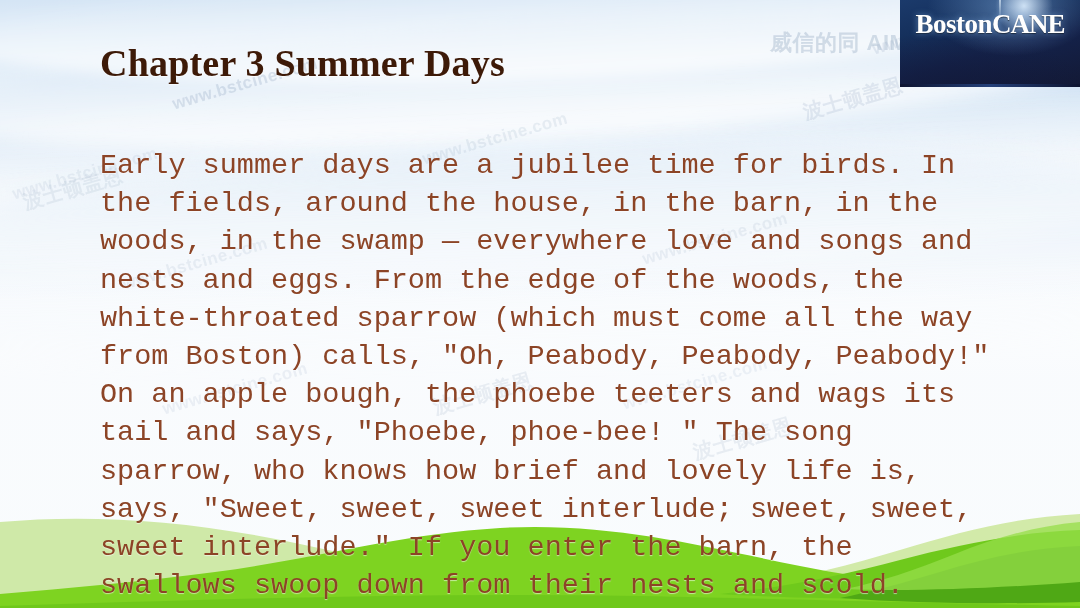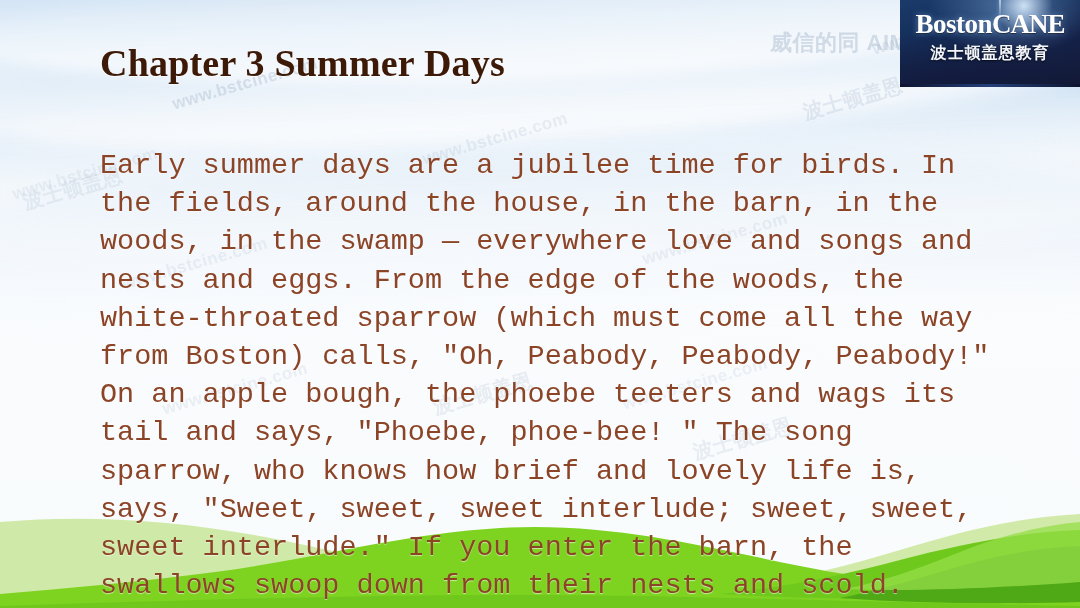--- a/index.html
+++ b/index.html
@@ -248,17 +248,16 @@
       <path fill="#62bf18" d="M0,118 C200,112 420,104 640,108 C830,112 960,116 1080,118 L1080,120 L0,120 Z" opacity="0.55"></path>
     </svg>
   </div>
 
   <div class="logo-box">
     <div class="logo-glow"></div>
     <div class="logo-ray"></div>
     <div class="logo-main">
       <span>Boston</span><span class="cane">CANE</span>
     </div>
-    <div class="logo-sub">波士顿盖恩教育</div>
     <div class="logo-underline"></div>
   </div>
 
 </div>
 
 </body></html>

